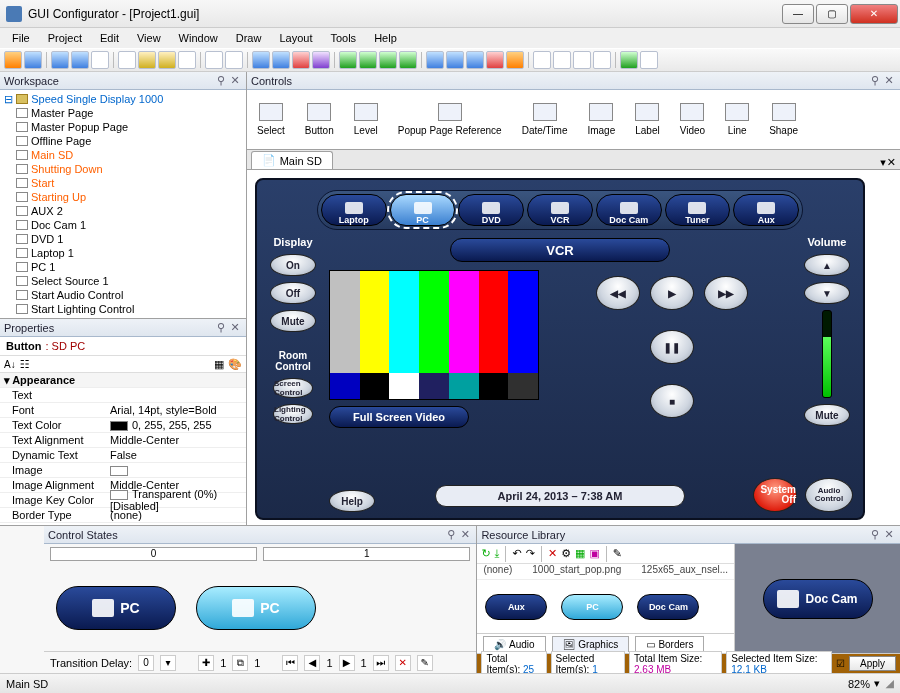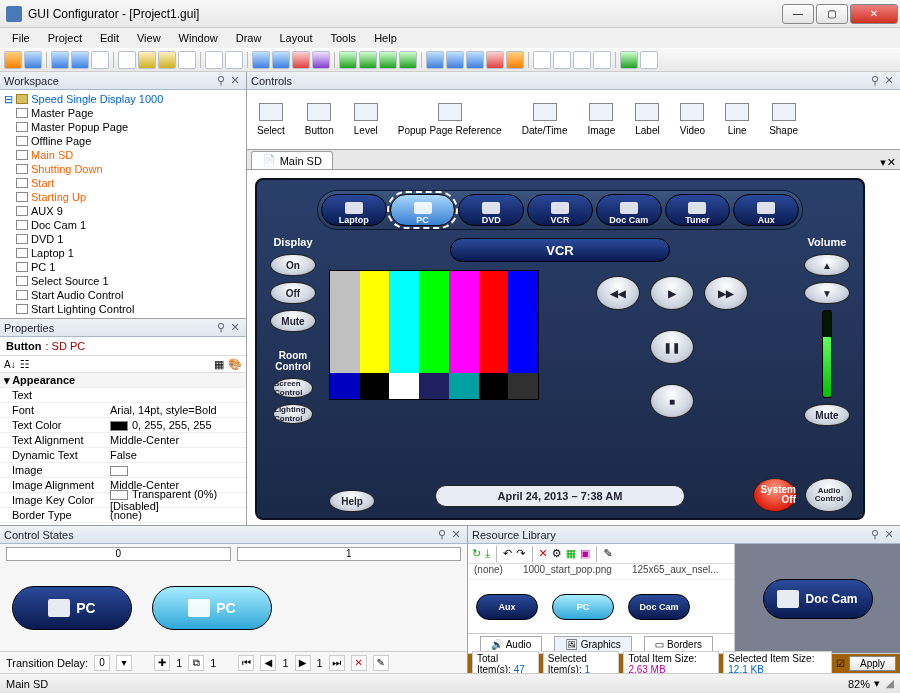--- a/index.html
+++ b/index.html
@@ -94,21 +94,21 @@
 .cb-bot div{flex:1;}
 .transport{flex:1;display:flex;flex-wrap:wrap;gap:10px;justify-content:center;align-content:flex-start;padding-top:6px;}
 .fs-btn{margin-top:6px;width:140px;height:22px;background:linear-gradient(#2a4a9a,#0a1a50);border:1px solid #000;border-radius:11px;display:flex;align-items:center;justify-content:center;font-size:11px;font-weight:bold;}
 .av-bottom{position:absolute;left:72px;right:72px;bottom:8px;height:28px;display:flex;align-items:center;gap:12px;}
 .dt-pill{flex:0 0 250px;margin:0 auto;height:22px;background:#e8ecf4;border:1px solid #222;border-radius:11px;color:#223;display:flex;align-items:center;justify-content:center;font-size:11px;font-weight:bold;}
 .av .sysoff{position:absolute;right:66px;bottom:6px;}
 .av .audioctl{position:absolute;right:10px;bottom:6px;}
 .av .help{position:absolute;left:72px;bottom:6px;}
 
 
-.bottom { height: 162px; display: flex; border-top: 1px solid #a0a0a0;}
+.bottom { height: 162px; display: flex; border-top: 1px solid #a0a0a0; padding-left: 44px;}
 .ctl-states { width: 468px; display:flex;flex-direction:column; border-right:1px solid #a0a0a0; background:#f7f7f7;}
 .cs-body{flex:1;display:flex;flex-direction:column;}
 .cs-tabs{display:flex;gap:6px;padding:3px 6px;}
 .cs-tab{flex:1;height:14px;border:1px solid #a0a0a0;background:#fff;text-align:center;font-size:10px;}
 .cs-content{flex:1;display:flex;align-items:center;gap:20px;padding:6px 12px;}
 .state-btn{width:120px;height:44px;border-radius:22px;border:1px solid #000;display:flex;align-items:center;justify-content:center;gap:6px;color:#fff;font-weight:bold;font-size:14px;}
 .state-btn .sicon{width:22px;height:18px;background:rgba(255,255,255,.9);border-radius:2px;}
 .state-btn.off{background:linear-gradient(#2a4a9a,#0a1a50);}
 .state-btn.on{background:linear-gradient(#a8ecff,#30a8d8);}
 .cs-foot{height:22px;border-top:1px solid #ccc;display:flex;align-items:center;padding:0 6px;gap:6px;font-size:11px;}
@@ -116,21 +116,21 @@
 
 .res-lib { flex:1; display:flex; flex-direction:column; background:#a16207;}
 .res-body{flex:1;display:flex;}
 .res-left{flex:1;display:flex;flex-direction:column;background:#fff;border-right:1px solid #ccc;}
 .res-tb{height:20px;border-bottom:1px solid #ddd;display:flex;align-items:center;padding:0 4px;gap:4px;}
 .res-cols{height:16px;display:flex;font-size:10px;color:#444;padding:0 6px;gap:20px;border-bottom:1px solid #eee;}
 .res-items{flex:1;display:flex;gap:14px;padding:8px;align-items:center;}
 .res-pill{width:62px;height:26px;background:linear-gradient(#2a4a9a,#0a1a50);border:1px solid #000;border-radius:13px;display:flex;align-items:center;justify-content:center;color:#fff;font-size:9px;font-weight:bold;}
 .res-pill.sel{background:linear-gradient(#a8ecff,#30a8d8);}
 .res-tabs{height:20px;display:flex;align-items:center;border-top:1px solid #ccc;font-size:10px;}
-.res-tabs .rtab{padding:2px 10px;border:1px solid #aaa;border-bottom:none;margin-left:12px;background:#fff;}
+.res-tabs .rtab{padding:2px 10px;border:1px solid #aaa;border-bottom:none;margin-left:6px;background:#fff;}
 .res-tabs .rtab.active{background:#eef2fa;}
 .res-right{width:165px;background:#7a8090;display:flex;align-items:center;justify-content:center;}
 .res-foot{height:20px;border-top:1px solid #ccc;display:flex;align-items:center;font-size:10px;padding:0 4px;gap:4px;}
 .res-foot .cell{border:1px solid #ccc;padding:1px 4px;background:#fff;}
 .res-foot .v{color:#0066cc;}
 .res-foot .v2{color:#c000a0;}
 .apply-btn{border:1px solid #888;padding:1px 10px;background:linear-gradient(#fff,#e8e8e8);}
 
 
 .statusbar { height: 20px; background: linear-gradient(#f5f5f5,#e5e5e5); border-top: 1px solid #ccc; display:flex; align-items:center; padding:0 6px; font-size:11px;}
@@ -249,21 +249,21 @@
             <div class="tree-item page orange">
               <span class="ticon"></span> 
               <span>Start</span>
             </div>
             <div class="tree-item page orange">
               <span class="ticon"></span> 
               <span>Starting Up</span>
             </div>
             <div class="tree-item page ">
               <span class="ticon"></span> 
-              <span>AUX 9</span>
+              <span>AUX 2</span>
             </div>
             <div class="tree-item page ">
               <span class="ticon"></span> 
               <span>Doc Cam 1</span>
             </div>
             <div class="tree-item page ">
               <span class="ticon"></span> 
               <span>DVD 1</span>
             </div>
             <div class="tree-item page ">
@@ -478,20 +478,21 @@
                   <div class="cb-bot">
                     <div style="background:#0000c0"></div>
                       <div style="background:#000"></div>
                       <div style="background:#fff"></div>
                       <div style="background:#202060"></div>
                       <div style="background:#00a0a0"></div>
                       <div style="background:#000"></div>
                       <div style="background:#303030"></div>
                   </div>
                 </div>
+                <div class="fs-btn">Full Screen Video</div>
               </div>
               <div class="transport">
                 <div class="ov round">◀◀</div>
                 <div class="ov round">▶</div>
                 <div class="ov round">▶▶</div>
                 <div style="flex-basis:100%;height:0"></div>
                 <div class="ov round">❚❚</div>
                 <div style="flex-basis:100%;height:0"></div>
                 <div class="ov round">■</div>
               </div>
@@ -597,21 +598,21 @@
           </div>
       </div>
       <div class="res-right">
         <div class="state-btn off" style="width:110px;height:40px;font-size:12px">
           <span class="sicon"></span>
             <span>Doc Cam</span>
         </div>
       </div>
     </div>
     <div class="res-foot">
-      <span class="cell"><span>Total Item(s):</span> <span class="v">47</span></span>
+      <span class="cell"><span>Total Item(s):</span> <span class="v">25</span></span>
       <span class="cell"><span>Selected Item(s):</span> <span class="v">1</span></span>
       <span class="cell"><span>Total Item Size:</span> <span class="v2">2.63 MB</span></span>
       <span class="cell"><span>Selected Item Size:</span> <span class="v">12.1 KB</span></span>
       <span>☑</span>
       <span class="apply-btn">Apply</span>
     </div>
   </div>
 </div>
 
 <div class="statusbar" style="position:absolute;left:0;right:0;bottom:0;">

